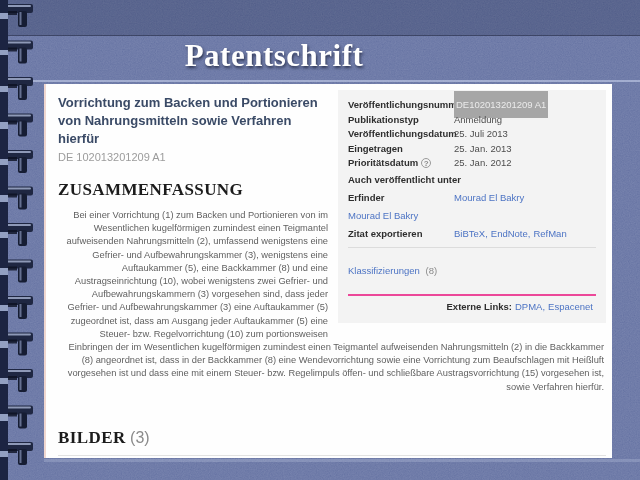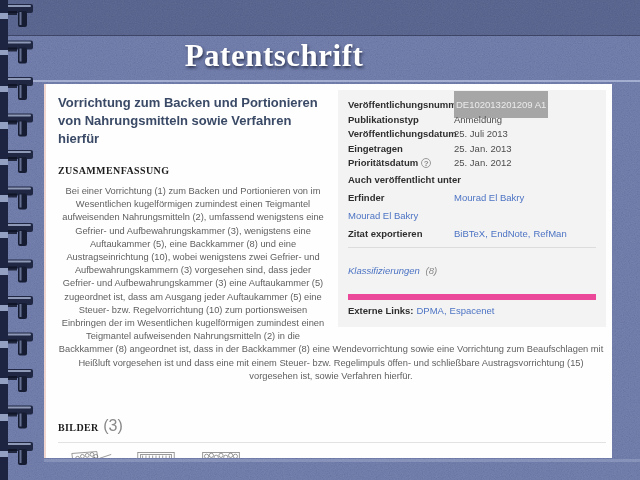--- a/index.html
+++ b/index.html
@@ -39,34 +39,34 @@
   .prow { display:grid; grid-template-columns:106px 1fr; line-height:14.5px; }
   .lrow { display:grid; grid-template-columns:106px 1fr; padding:3px 0; line-height:12px; }
   .plabel { font-weight:bold; color:#2e2e2e; white-space:nowrap; }
   .pvalue { color:var(--body_text,#4d4d4d); white-space:nowrap; }
   .hl { background:var(--highlight_bg,#a6a6a6); color:var(--highlight_text,#ebebeb); padding:8px 2px; }
   .help { display:inline-block; width:10px; height:10px; line-height:10px; text-align:center;
           border:1px solid #9a9a9a; border-radius:50%; color:#8a8a8a; font-size:8px;
           margin-left:3px; vertical-align:0px; }
   a.lnk { color:var(--link,#4d74c4); text-decoration:none; cursor:pointer; margin-right:3px; }
   a.visited { color:var(--visited_link,#9057b8); }
-  .krow { border-top:1px solid #dcdcdc; margin-top:4px; padding:17px 0; line-height:12px;font-style:italic; }
-  .xrow { border-top:6px solid #ec4899; padding:5px 0 6px 0; line-height:12px; }
+  .krow { border-top:1px solid #dcdcdc; margin-top:4px; padding:17px 0; line-height:12px; }
+  .xrow { border-top:2px solid #ec4899; padding:5px 0 6px 0; line-height:12px;text-align:right; }
   .xlabel { font-weight:bold; color:#2e2e2e; margin-right:3px; }
   .count { color:#8a8a8a; }
 
   .pat-title { font-size:13px; font-weight:bold; color:var(--patent_title,#3a4a66);
                line-height:18px; margin-top:4px; }
   .pat-num { font-size:11px; color:var(--muted_text,#9c9c9c); margin-top:3px; }
 
-  .serif-h { font-family:"Liberation Serif", serif; font-weight:bold; font-size:10px;
+  .serif-h { font-family:"Liberation Serif", serif; font-weight:bold; font-size:17px;
              color:#1c1c1c; letter-spacing:0.4px; }
   .abs-head { margin-top:17px; }
   .abstract { margin-top:9px; font-size:9.3px; line-height:13.2px;
-              color:var(--body_text2,#5f5f5f); text-align:center; padding-right:2px; }
+              color:var(--body_text2,#5f5f5f); text-align:right; padding-right:2px; }
 
   .bilder-head { margin-top:34px; }
   .bilder-rule { border:none; border-top:1px solid #e2e2e2; margin:7px 0 6px 0; }
   .thumbs { display:flex; gap:18px; padding-left:10px; }
   .thumb { display:block; cursor:pointer; }
 </style>
 </head>
 <body>
 
 <div class="stage">
@@ -156,20 +156,21 @@
       <div class="krow">
         <a class="lnk">Klassifizierungen</a>
         <span class="count">(8)</span>
       </div>
       <div class="xrow">
         <span class="xlabel">Externe Links:</span><a class="lnk">DPMA,</a><a class="lnk">Espacenet</a>
       </div>
     </aside>
 
     <h1 class="pat-title">Vorrichtung zum Backen und Portionieren von Nahrungsmitteln sowie Verfahren hierfür</h1>
+    <div class="pat-num">DE 102013201209 A1</div>
 
     <h2 class="serif-h abs-head">ZUSAMMENFASSUNG</h2>
     <p class="abstract">Bei einer Vorrichtung (1) zum Backen und Portionieren von im Wesentlichen kugelförmigen zumindest einen Teigmantel aufweisenden Nahrungsmitteln (2), umfassend wenigstens eine Gefrier- und Aufbewahrungskammer (3), wenigstens eine Auftaukammer (5), eine Backkammer (8) und eine Austragseinrichtung (10), wobei wenigstens zwei Gefrier- und Aufbewahrungskammern (3) vorgesehen sind, dass jeder Gefrier- und Aufbewahrungskammer (3) eine Auftaukammer (5) zugeordnet ist, dass am Ausgang jeder Auftaukammer (5) eine Steuer- bzw. Regelvorrichtung (10) zum portionsweisen Einbringen der im Wesentlichen kugelförmigen zumindest einen Teigmantel aufweisenden Nahrungsmitteln (2) in die Backkammer (8) angeordnet ist, dass in der Backkammer (8) eine Wendevorrichtung sowie eine Vorrichtung zum Beaufschlagen mit Heißluft vorgesehen ist und dass eine mit einem Steuer- bzw. Regelimpuls öffen- und schließbare Austragsvorrichtung (15) vorgesehen ist, sowie Verfahren hierfür.</p>
 
     <div class="bilder-head">
       <span class="serif-h">BILDER</span>
       <span class="count">(3)</span>
     </div>
     <hr class="bilder-rule">
 

